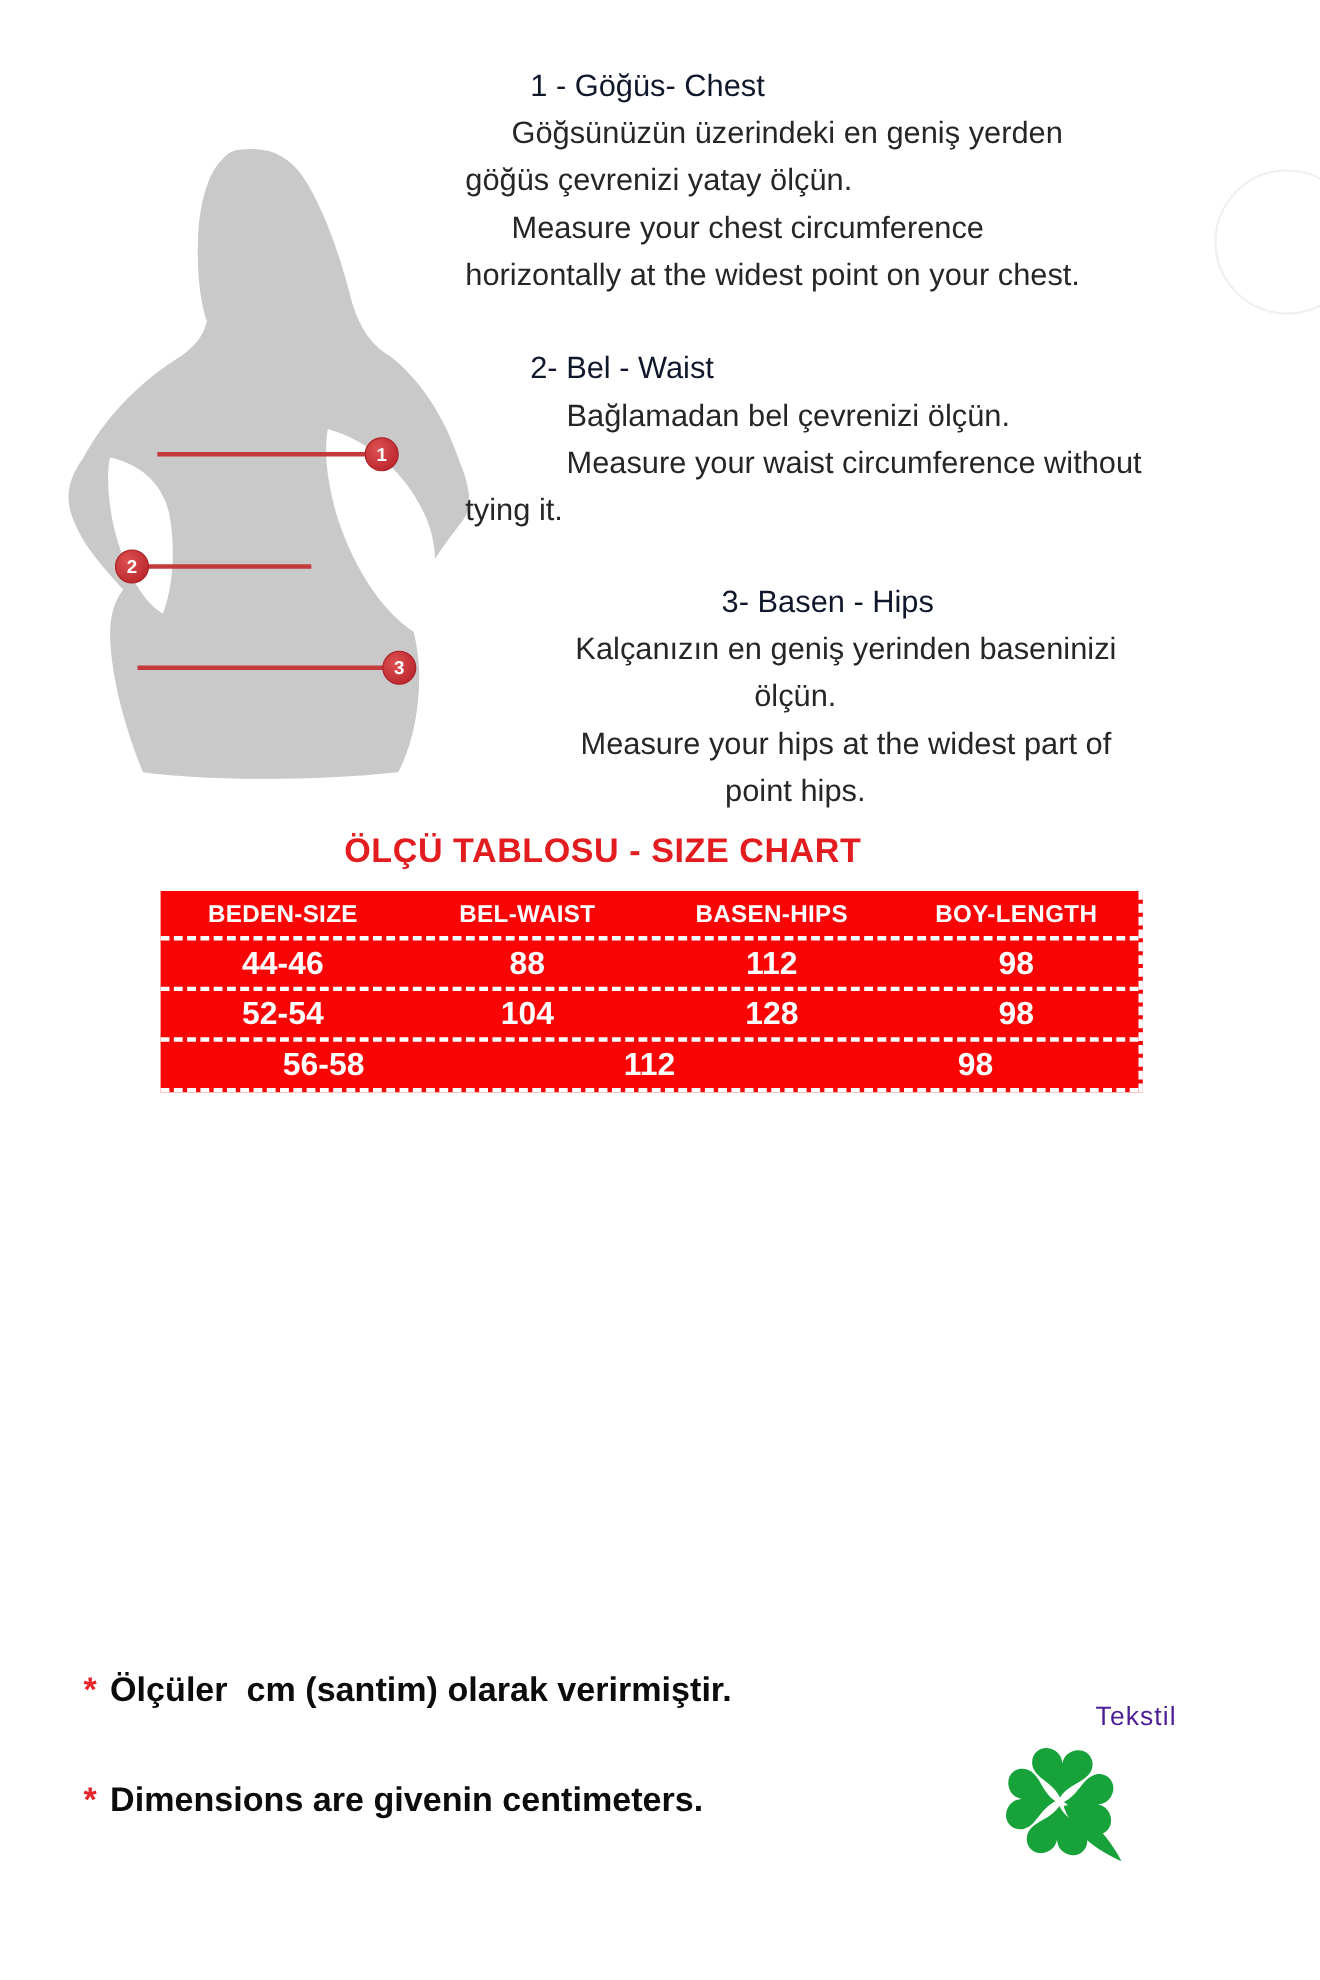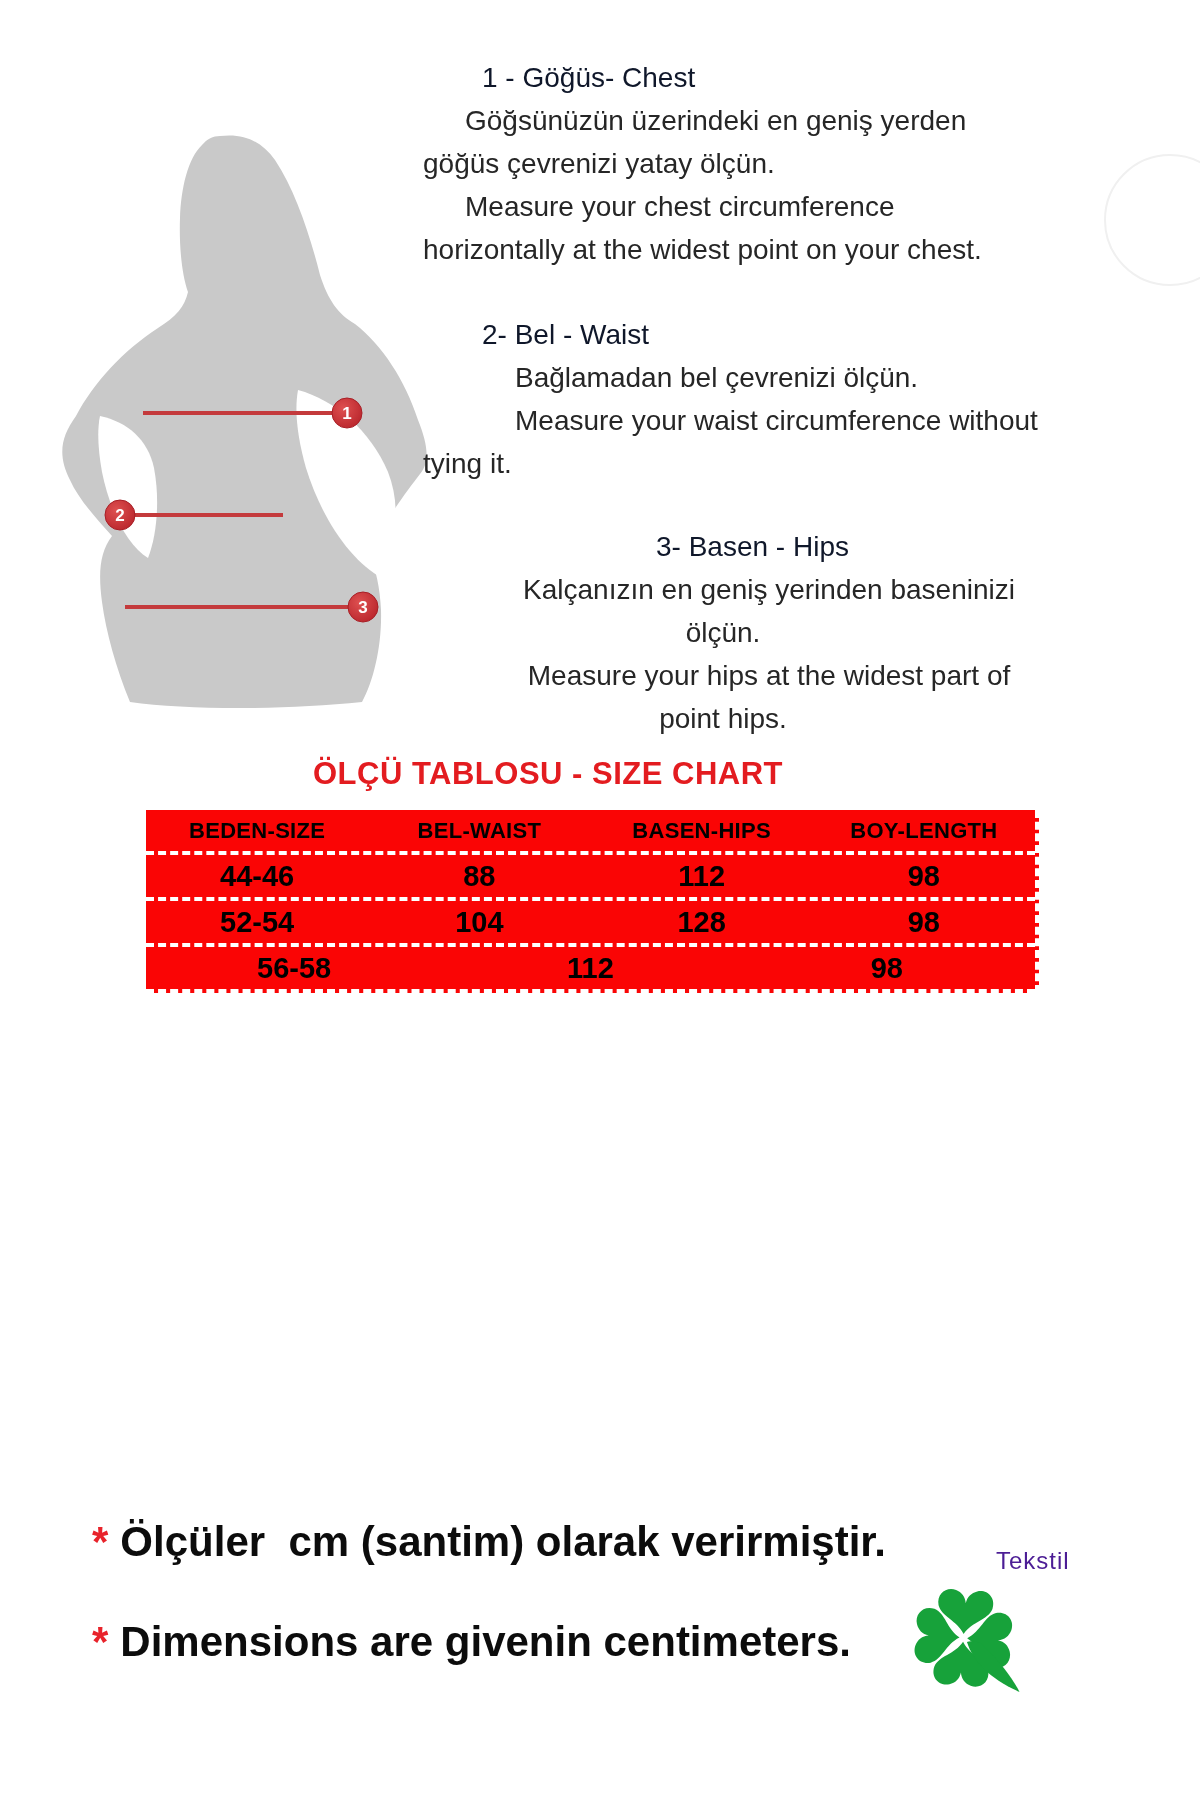--- a/index.html
+++ b/index.html
@@ -20,30 +20,30 @@
   .ind-a{padding-left:42px;}
   .ind-b{padding-left:92px;}
   .section.s2{margin-top:42px;}
   .section.s3{margin-top:40px;text-align:center;}
 
   
   .chart-title{position:absolute;left:150px;top:756px;width:796px;text-align:center;
         font-size:31px;font-weight:bold;color:#e31c20;letter-spacing:.5px;}
   .size-table{position:absolute;left:146px;top:810px;width:893px;background:#fa0505;
         border-right:4px dashed #ffffff;box-sizing:border-box;}
-  .st-row{display:flex;box-sizing:border-box;border-bottom:4px dashed #ffffff;color:#000000;}
+  .st-row{display:flex;box-sizing:border-box;border-bottom:4px dashed #ffffff;color:#ffffff;}
   .st-row.header{height:45px;}
   .st-row.data{height:46px;}
   .st-cell{flex:1;display:flex;align-items:center;justify-content:center;}
   .st-row.header .st-cell{font-size:22px;font-weight:bold;letter-spacing:.3px;}
   .st-row.data .st-cell{font-size:29px;font-weight:bold;}
 
   
-  .note{position:absolute;left:76px;font-size:42px;font-weight:bold;color:#0c0c0c;
-        white-space:pre;margin-left:16px;}
+  .note{position:absolute;left:76px;font-size:31px;font-weight:bold;color:#0c0c0c;
+        white-space:pre;}
   .note.n1{top:1518px;}
   .note.n2{top:1618px;}
   .note-star{color:#e8232b;padding-right:12px;}
 
   
   .logo-name{position:absolute;left:868px;top:1482px;font-family:"Liberation Serif",serif;
         font-weight:bold;font-size:72px;line-height:72px;color:#141414;letter-spacing:1px;}
   .logo-sub{position:absolute;left:996px;top:1547px;font-size:24px;font-weight:normal;
         color:#4c1d95;letter-spacing:1px;}
   .clover-svg{position:absolute;left:903px;top:1580px;width:140px;height:135px;}

